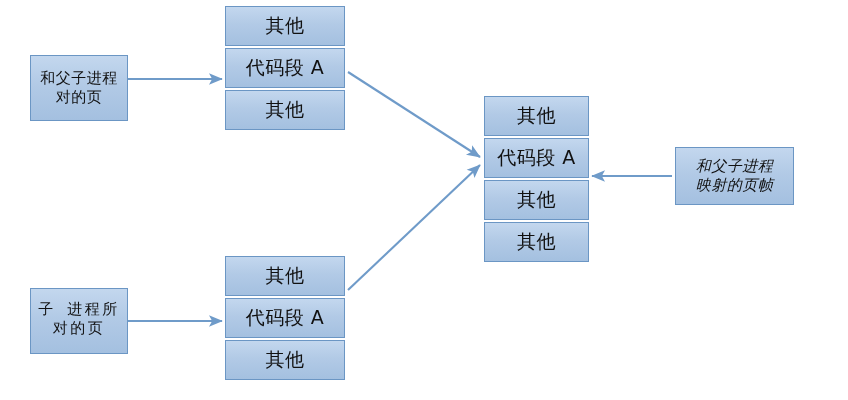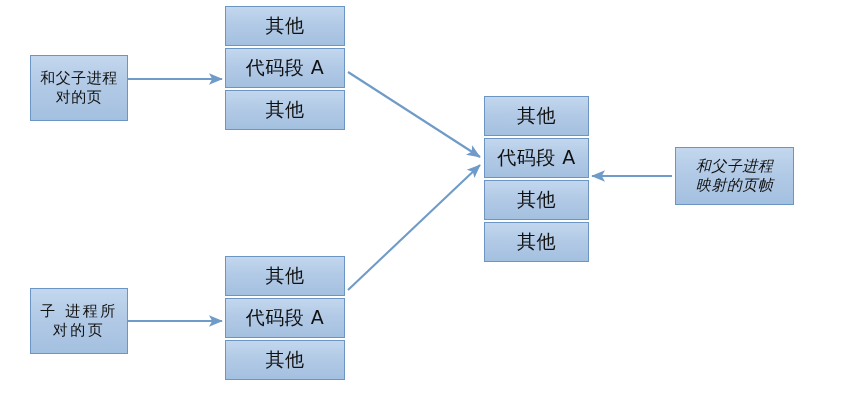--- a/index.html
+++ b/index.html
@@ -39,20 +39,21 @@
     justify-content: center;
     text-align: center;
     white-space: pre-line;
     letter-spacing: 0.5px;
   }
   .node.plain {
     letter-spacing: 0.5px;
   }
   .node.spaced {
     letter-spacing: 2.5px;
+    font-family: Liberation Mono, monospace;
   }
   .node.code {
     letter-spacing: 0.5px;
     font-weight: 400;
   }
   .stack-cell {
     font-size: 19px;
   }
 </style>
 </head>

